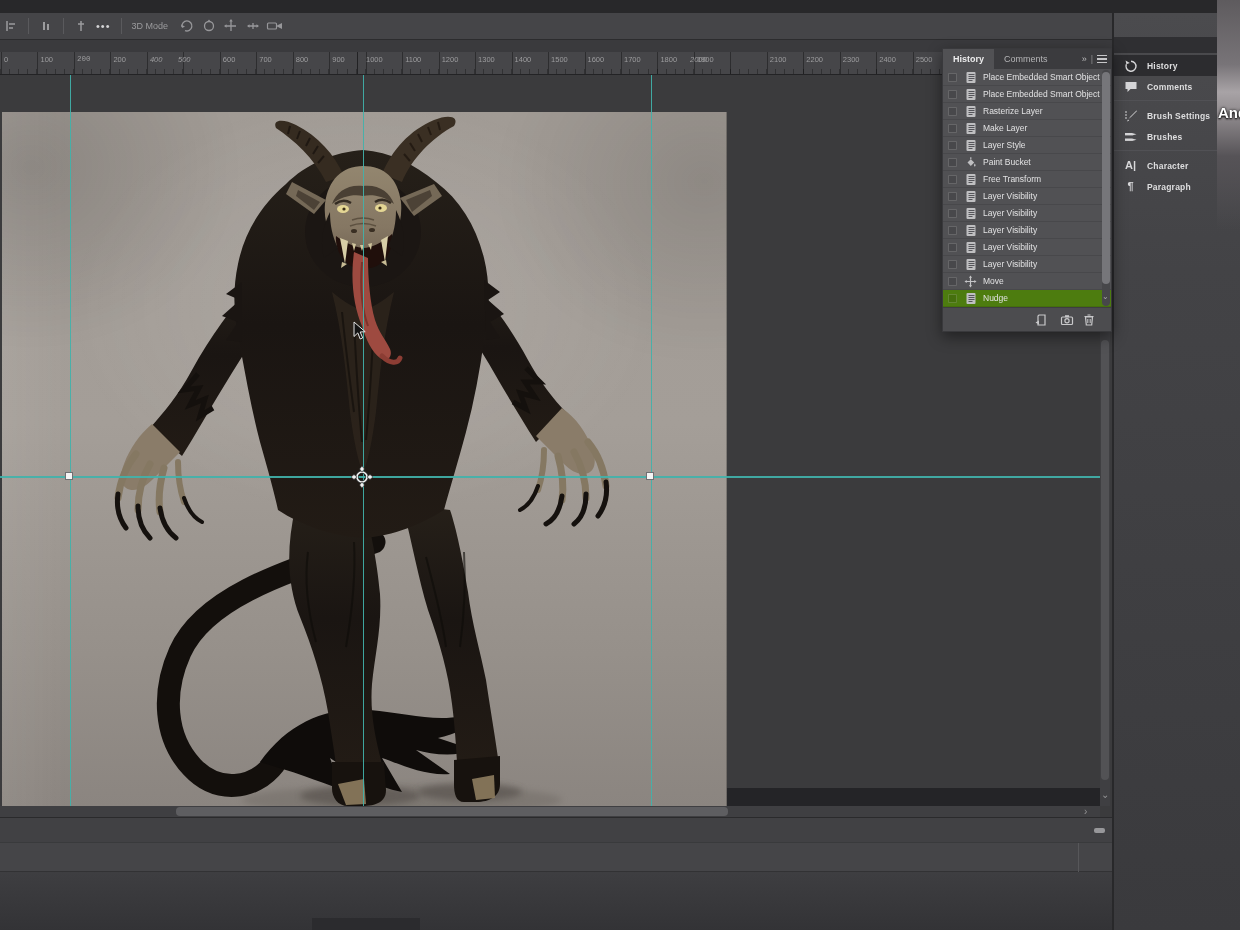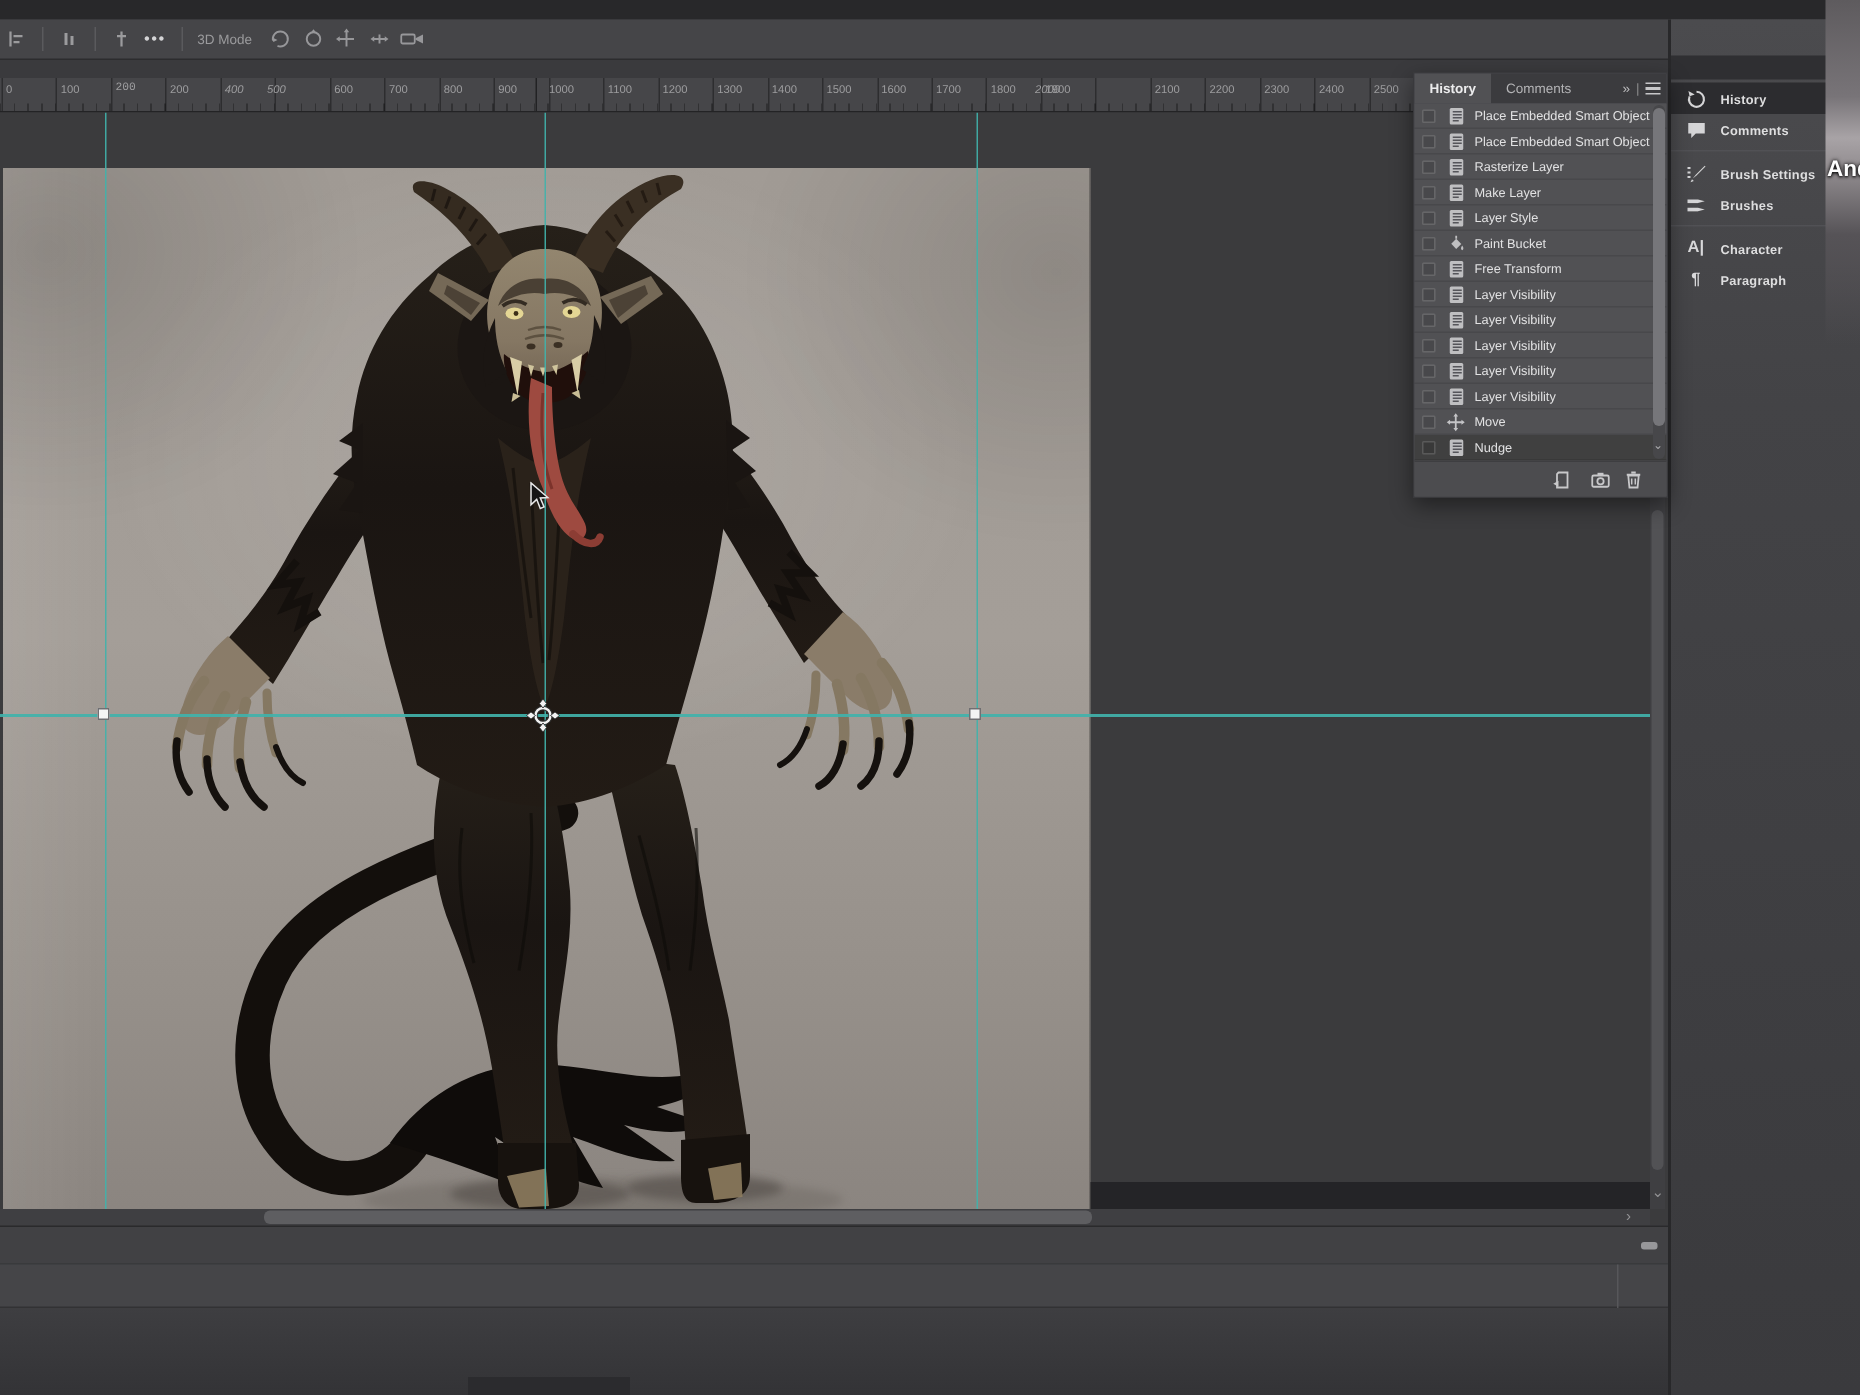--- a/index.html
+++ b/index.html
@@ -79,21 +79,21 @@
   .hp-tab { height:20px; padding:0 10px; font-size:9px; display:flex; align-items:center; color:#b4b4b6; }
   .hp-tab.active { background:#515154; color:#ececed; font-weight:700; }
   .hp-tab-icons { position:absolute; right:4px; top:0; height:20px; display:flex; align-items:center; gap:4px; }
   .hp-chevrons { color:#bcbcbe; font-size:9px; }
   .hp-pipe { color:#8a8a8c; font-size:9px; }
   .hp-menu { display:flex; flex-direction:column; gap:2px; }
   .hp-menu i { display:block; width:10px; height:1.5px; background:#c7c7c9; }
   .hp-rows { position:absolute; left:0; top:20px; width:168px; height:238px; background:#515154; }
   .hp-row { position:relative; height:17px; display:flex; align-items:center; padding-left:5px;
     border-bottom:1px solid rgba(0,0,0,.10); }
-  .hp-row.selected { background:#404040; }
+  .hp-row.selected { background:#4d7c0f; }
   .hp-check { width:9px; height:9px; border:1px solid rgba(255,255,255,.16); background:rgba(0,0,0,.10); border-radius:1px; flex:none; }
   .hp-ic { width:13px; height:13px; margin-left:7px; flex:none; display:flex; align-items:center; justify-content:center; }
   .row-label { margin-left:6px; font-size:8.5px; color:#e2e2e3; white-space:nowrap; }
   .hp-scroll { position:absolute; right:1px; top:21px; width:8px; height:236px; background:#47474a; border-radius:4px; }
   .hp-scroll-thumb { position:absolute; left:0; top:2px; width:8px; height:212px; background:#76767a; border-radius:4px; }
   .hp-scroll-chevron { position:absolute; left:0px; top:222px; color:#a7a7a9; font-size:8px; }
   .hp-bottombar { position:absolute; left:0; top:258px; width:168px; height:24px; background:#4c4c4f;
     border-top:1px solid #3e3e41; }
   .hp-action { position:absolute; top:5px; width:14px; height:14px; }
 

